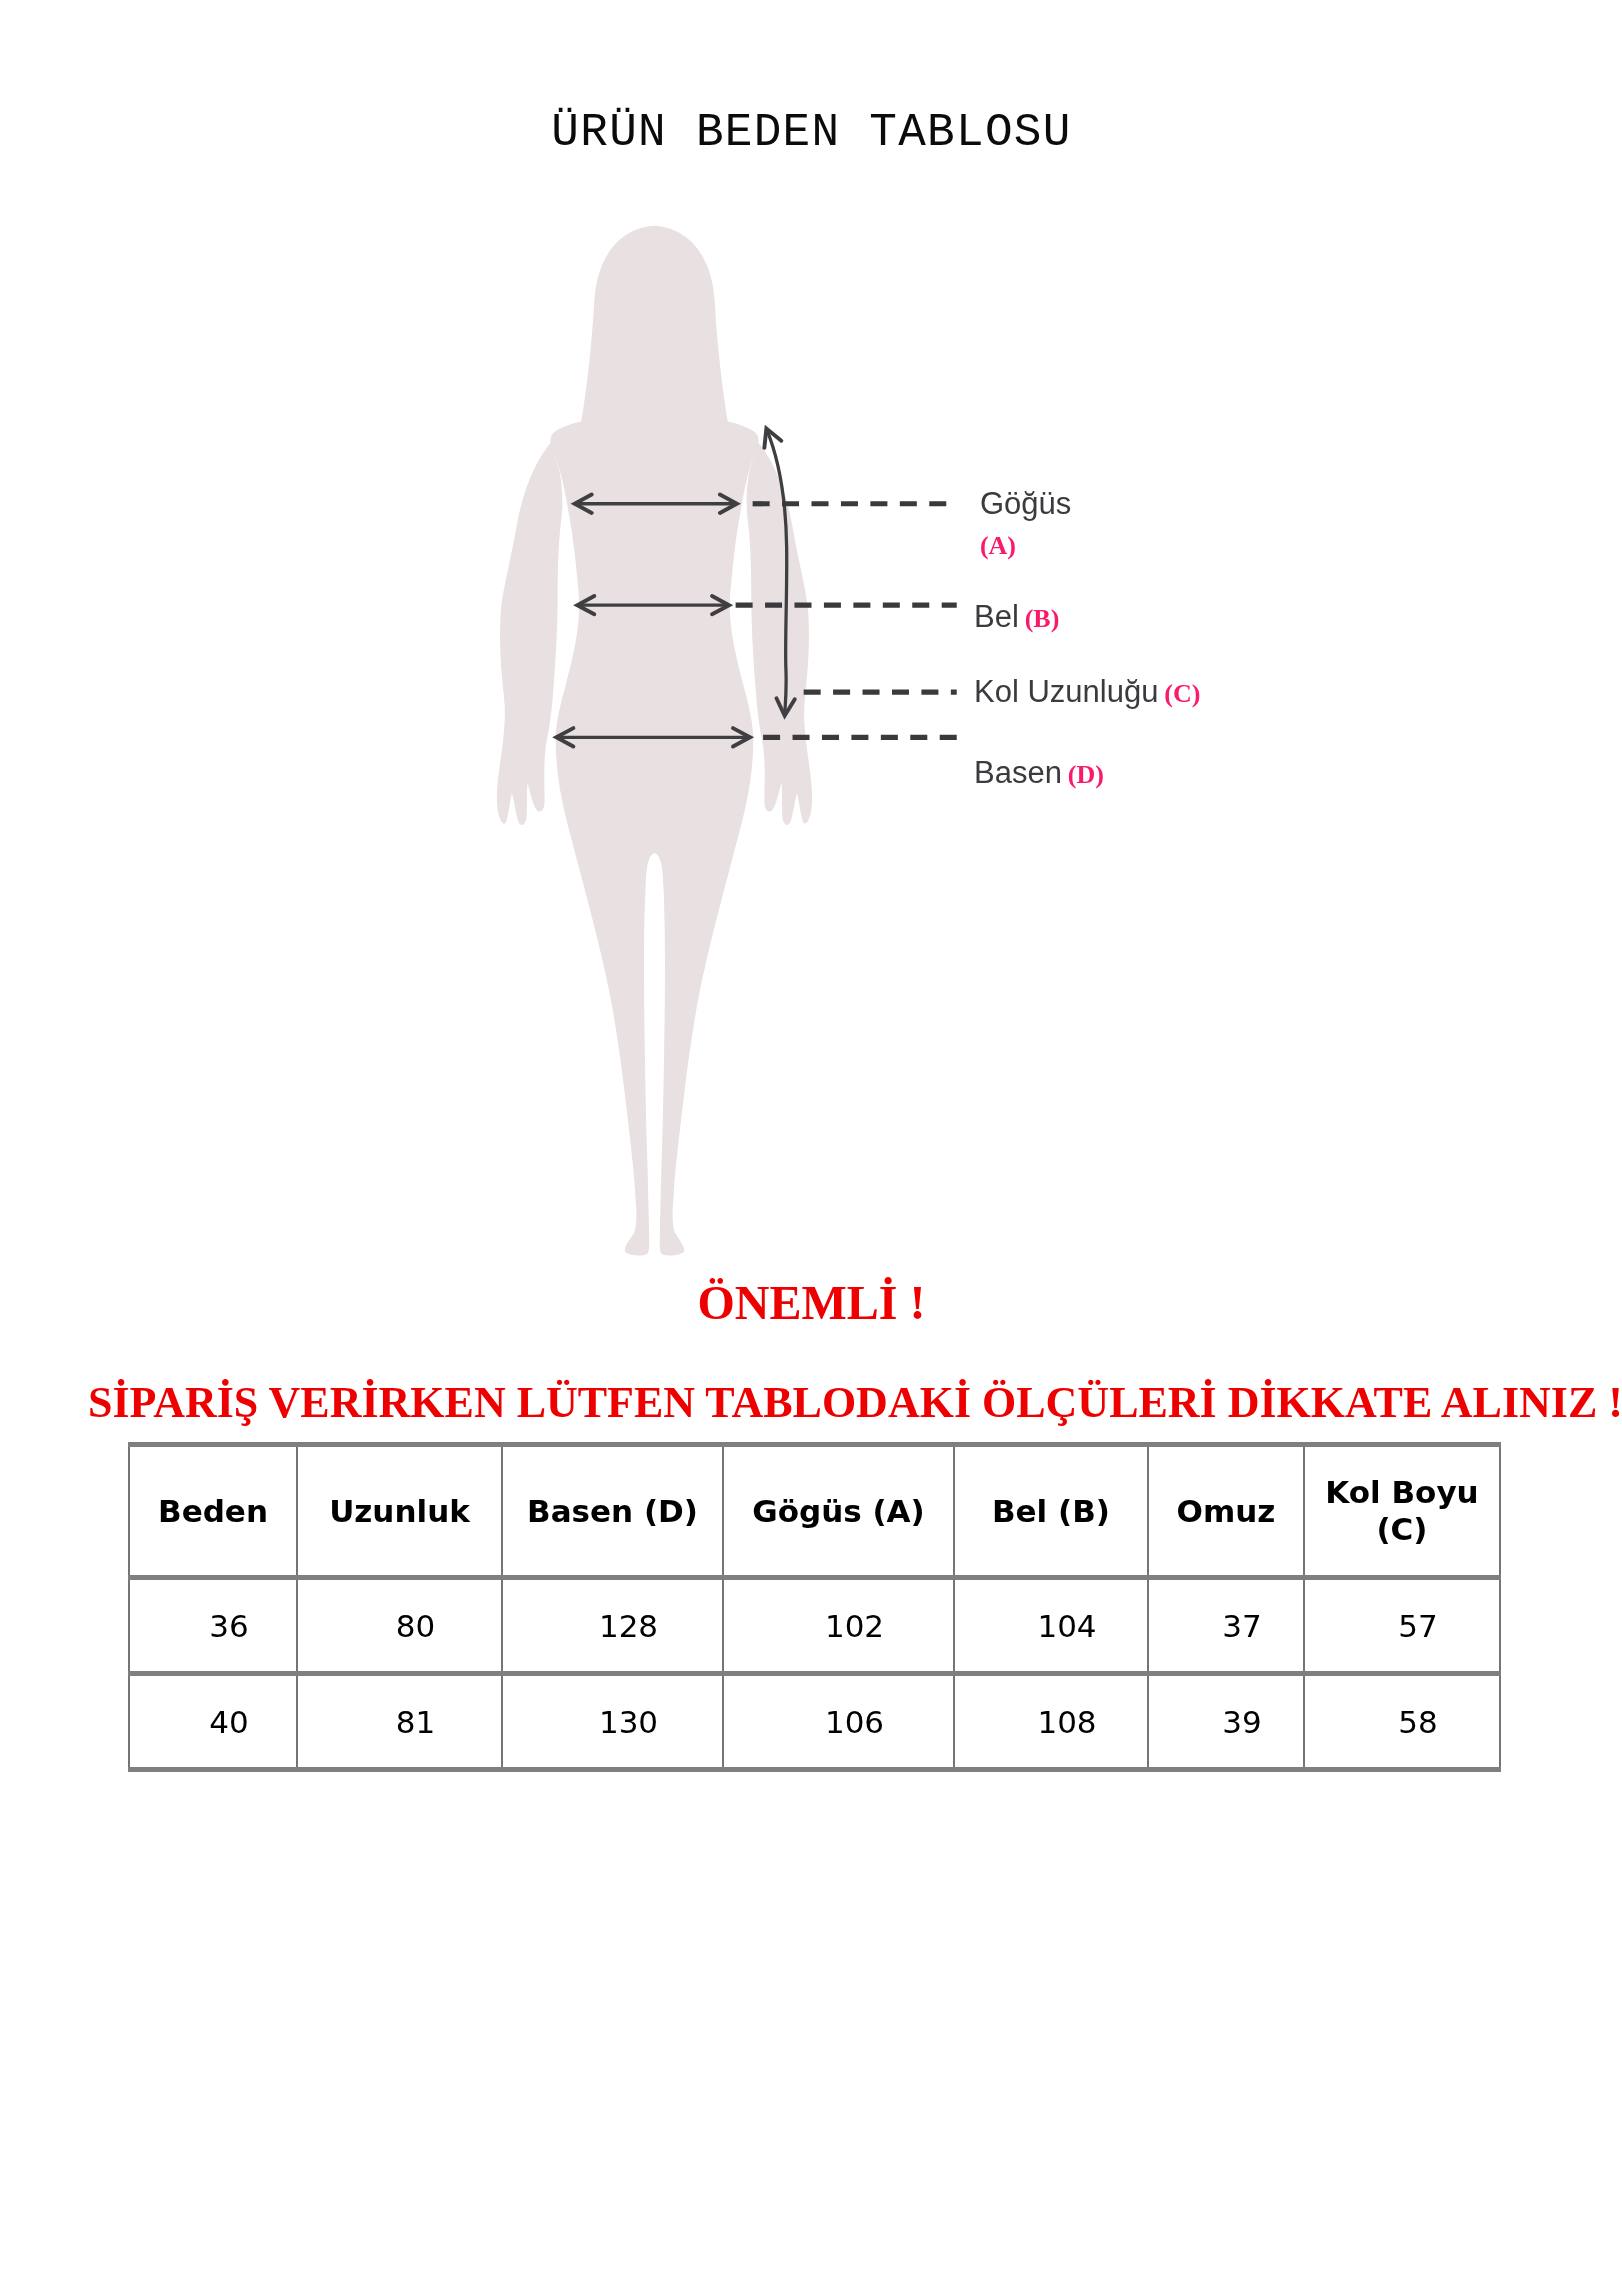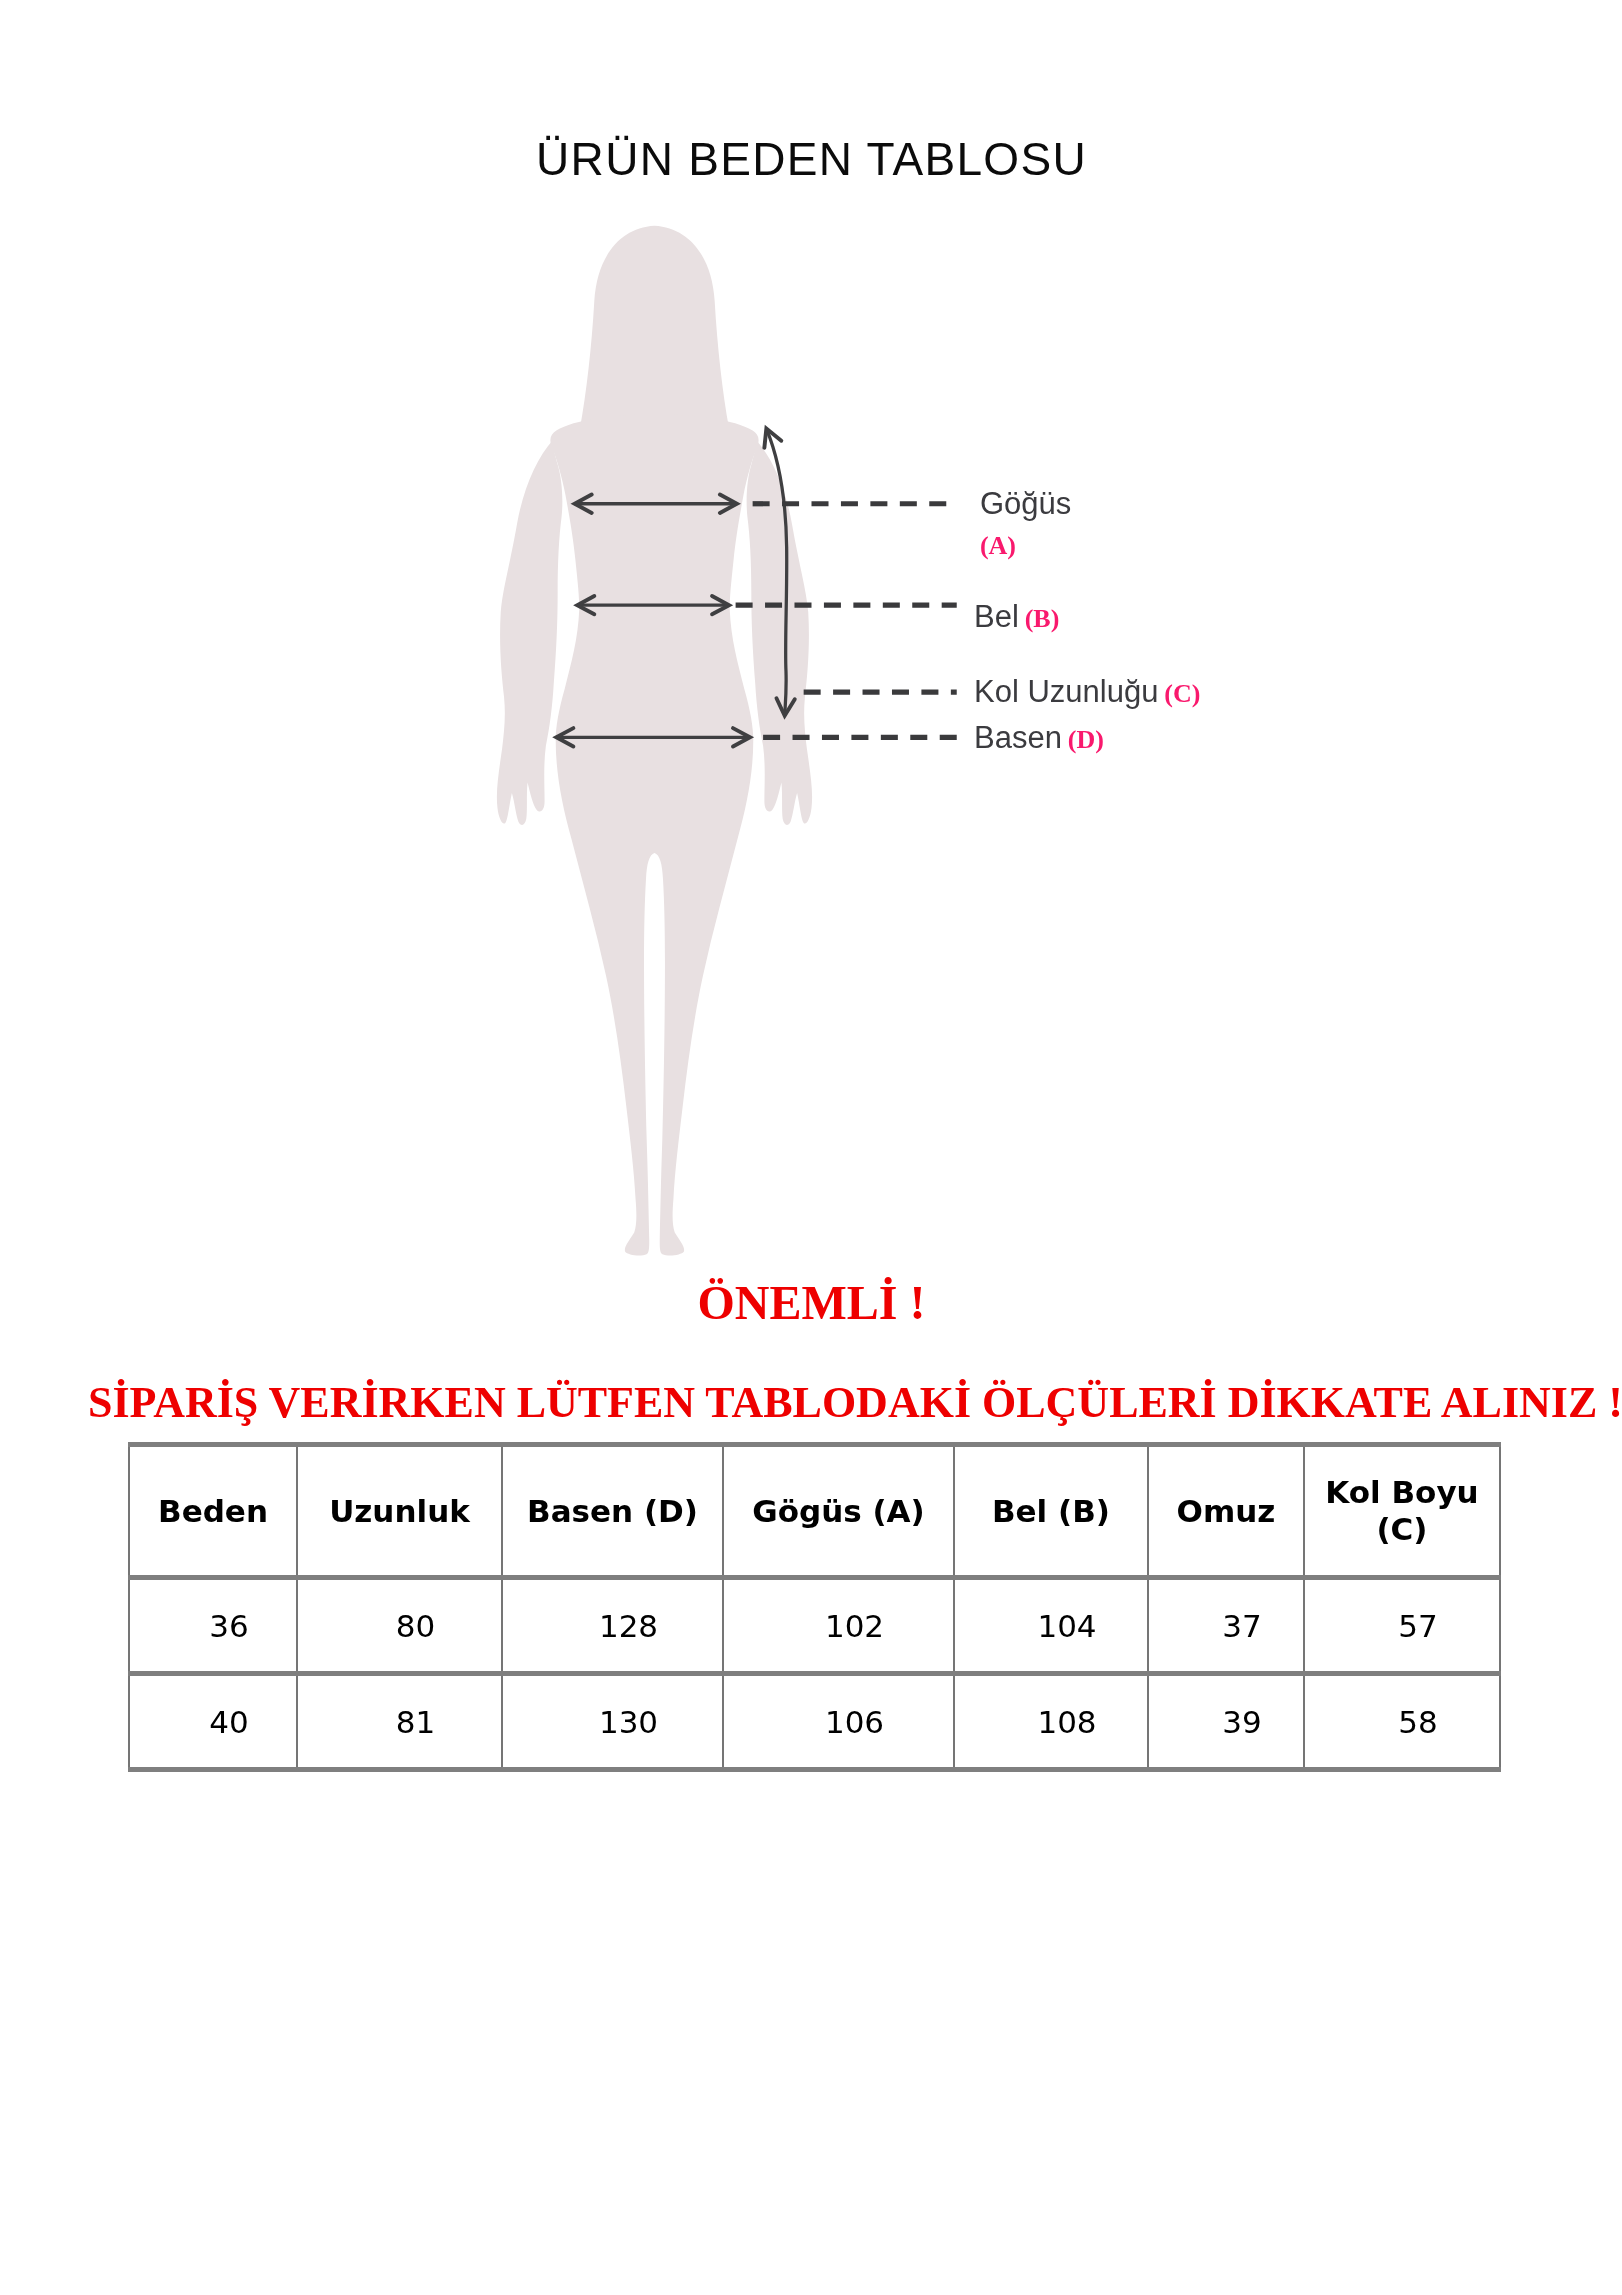--- a/index.html
+++ b/index.html
@@ -6,23 +6,23 @@
   .page{
     position:relative;
     width:1623px;
     height:2295px;
     background:#ffffff;
     overflow:hidden;
     font-family:"DejaVu Sans", sans-serif;
   }
   .page-title{
     position:absolute;
-    top:132px; left:0; width:1623px;
+    top:107px; left:0; width:1623px;
     text-align:center;
-    font-family:Liberation Sans, sans-serif;
+    font-family:Liberation Mono, monospace;
     font-weight:normal;
     font-size:46px;
     letter-spacing:1.3px;
     color:#0b0b0b;
     margin:0;
   }
   svg.diagram{
     position:absolute; top:0; left:0;
     width:1623px; height:2295px;
   }
@@ -43,21 +43,21 @@
   .dim-label .code{
     font-family:"Liberation Serif", serif;
     font-weight:bold;
     font-size:26px;
     color:#f9196d;
     margin-left:5.9px;
   }
   .pos-a{top:483px;flex-direction:column;}
   .pos-b{top:596px;}
   .pos-c{top:671px;justify-content:flex-end;}
-  .pos-d{top:717px;}
+  .pos-d{top:752px;}
 
   .notice-heading{
     position:absolute;
     top:1275px; left:0; width:1623px;
     text-align:center;
     font-family:"Liberation Serif", serif;
     font-weight:bold;
     font-size:48px;
     color:#ee0000;
     margin:0;

